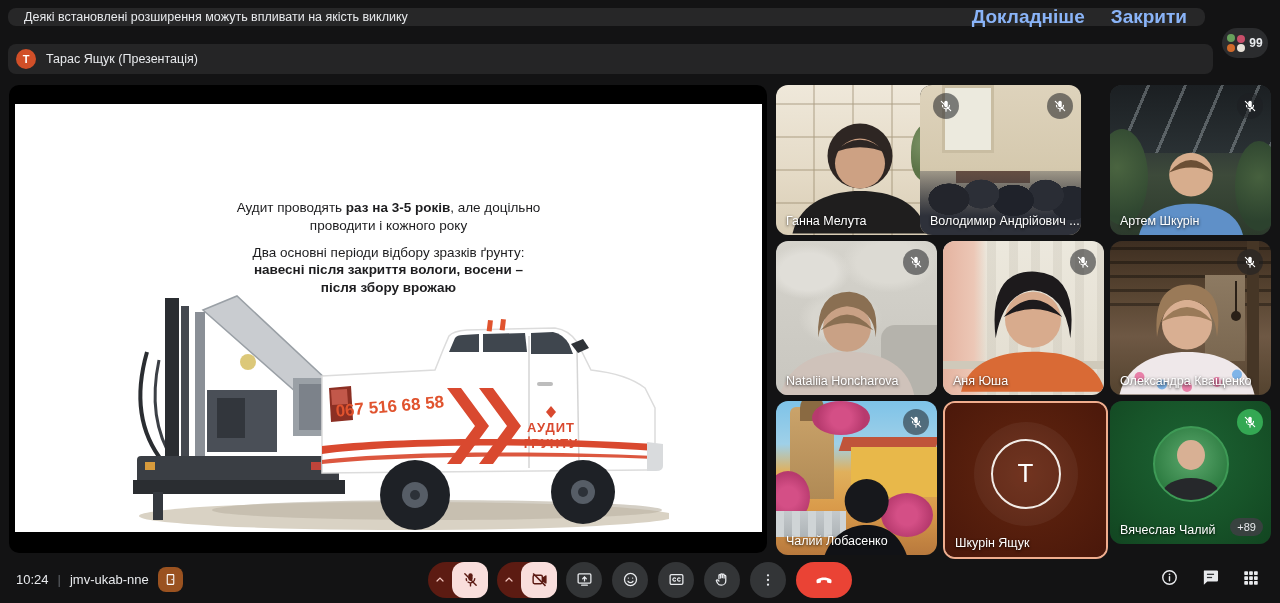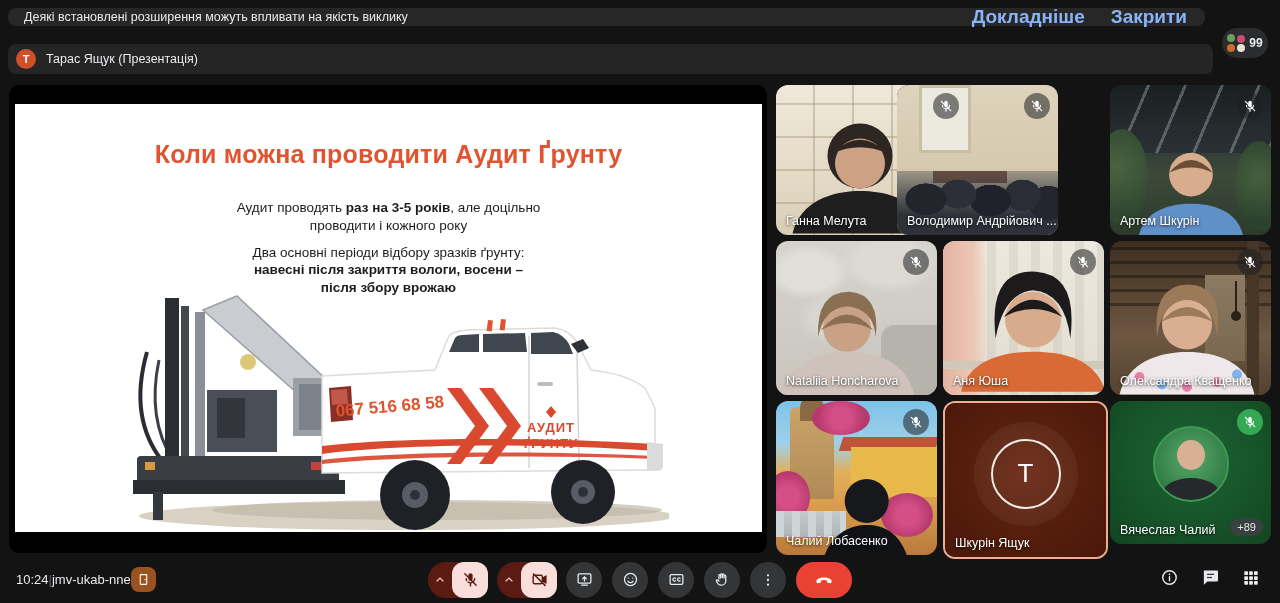--- a/index.html
+++ b/index.html
@@ -154,21 +154,21 @@
       color:#fff;font-size:26px;font-weight:500;}
   
   .s9{background:radial-gradient(circle at 50% 40%, #1c6334 0%, #175429 55%, #124521 100%);}
   .s9 .av{position:absolute;left:50%;top:44%;transform:translate(-50%,-50%);width:72px;height:72px;border-radius:50%;
       background:radial-gradient(circle at 50% 42%, #5da96e 0%, #2e7d42 70%);overflow:hidden;border:2px solid #3e9a56;}
   .s9 .av .head{position:absolute;left:50%;top:12px;transform:translateX(-50%);width:28px;height:30px;border-radius:50%;background:#d8b094;}
   .s9 .av .shirt{position:absolute;left:50%;bottom:-8px;transform:translateX(-50%);width:56px;height:30px;border-radius:50% 50% 0 0;background:#26282b;}
 
   
   .bottombar{left:0;right:0;bottom:0;height:47px;display:flex;align-items:center;}
-  .meet-meta{position:absolute;left:16px;display:flex;align-items:center;color:#e8eaed;font-size:13px;}
+  .meet-meta{position:absolute;left:16px;display:flex;align-items:center;gap:9px;color:#e8eaed;font-size:13px;}
   .meta-sep{color:#5f6368;}
   .door-badge{width:25px;height:25px;border-radius:8px;background:#9a5220;display:flex;align-items:center;justify-content:center;}
   .controls{position:absolute;left:50%;transform:translateX(-50%);display:flex;align-items:center;gap:10px;}
   .ctl-group{display:flex;align-items:center;height:36px;border-radius:18px;background:#5c1b12;}
   .ctl-chev{width:24px;display:flex;align-items:center;justify-content:center;}
   .ctl-square{width:36px;height:36px;border-radius:12px;background:#f9dedc;display:flex;align-items:center;justify-content:center;margin-right:-1px;}
   .ctl-circle{width:36px;height:36px;border-radius:50%;background:#333537;display:flex;align-items:center;justify-content:center;}
   .ctl-end{width:56px;height:36px;border-radius:18px;background:#ea4335;display:flex;align-items:center;justify-content:center;}
   .right-icons{position:absolute;right:20px;display:flex;align-items:center;gap:22px;}
 </style>
@@ -191,21 +191,20 @@
   <span>99</span>
 </div>
 
 <div class="abs chip">
   <span class="chip-avatar">T</span>
   <span>Тарас Ящук (Презентація)</span>
 </div>
 
 <div class="abs stage">
   <div class="slide">
-    <div class="slide-title">Коли можна проводити Аудит Ґрунту</div>
     <div class="slide-body">
       <div class="para">
         <span>Аудит проводять </span><b>раз на 3-5 років</b><span>, але доцільно</span><br>
         <span>проводити і кожного року</span>
       </div>
       <div class="para">
         <span>Два основні періоди відбору зразків ґрунту:</span><br>
         <b>навесні після закриття вологи, восени –</b><br>
         <b>після збору врожаю</b>
       </div>
@@ -291,21 +290,21 @@
         <path d="M12 3a3 3 0 0 1 3 3v5a3 3 0 0 1-6 0V6a3 3 0 0 1 3-3z" fill="#fff" stroke="none"></path>
         <path d="M18 11a6 6 0 0 1-9.5 4.6"></path>
         <path d="M6 11c0 .9.2 1.7.5 2.5"></path>
         <path d="M12 18v3"></path>
         <path d="M4 4l16 16"></path>
       </svg>
   </div>
   <span class="tile-name">Ганна Мелута</span>
 </div>
 
-<div class="abs tile" style="left:897px;top:85px;width:161px;height:150px">
+<div class="abs tile" style="left:920px;top:85px;width:161px;height:150px">
   <div class="scene s2">
     <div class="window"></div>
       <div class="board"></div>
       <div class="crowd"></div>
   </div>
   <div class="tile-mic">
     <svg width="14" height="14" viewBox="0 0 24 24" fill="none" stroke="#fff" stroke-width="2" stroke-linecap="round">
         <path d="M12 3a3 3 0 0 1 3 3v5a3 3 0 0 1-6 0V6a3 3 0 0 1 3-3z" fill="#fff" stroke="none"></path>
         <path d="M18 11a6 6 0 0 1-9.5 4.6"></path>
         <path d="M6 11c0 .9.2 1.7.5 2.5"></path>

